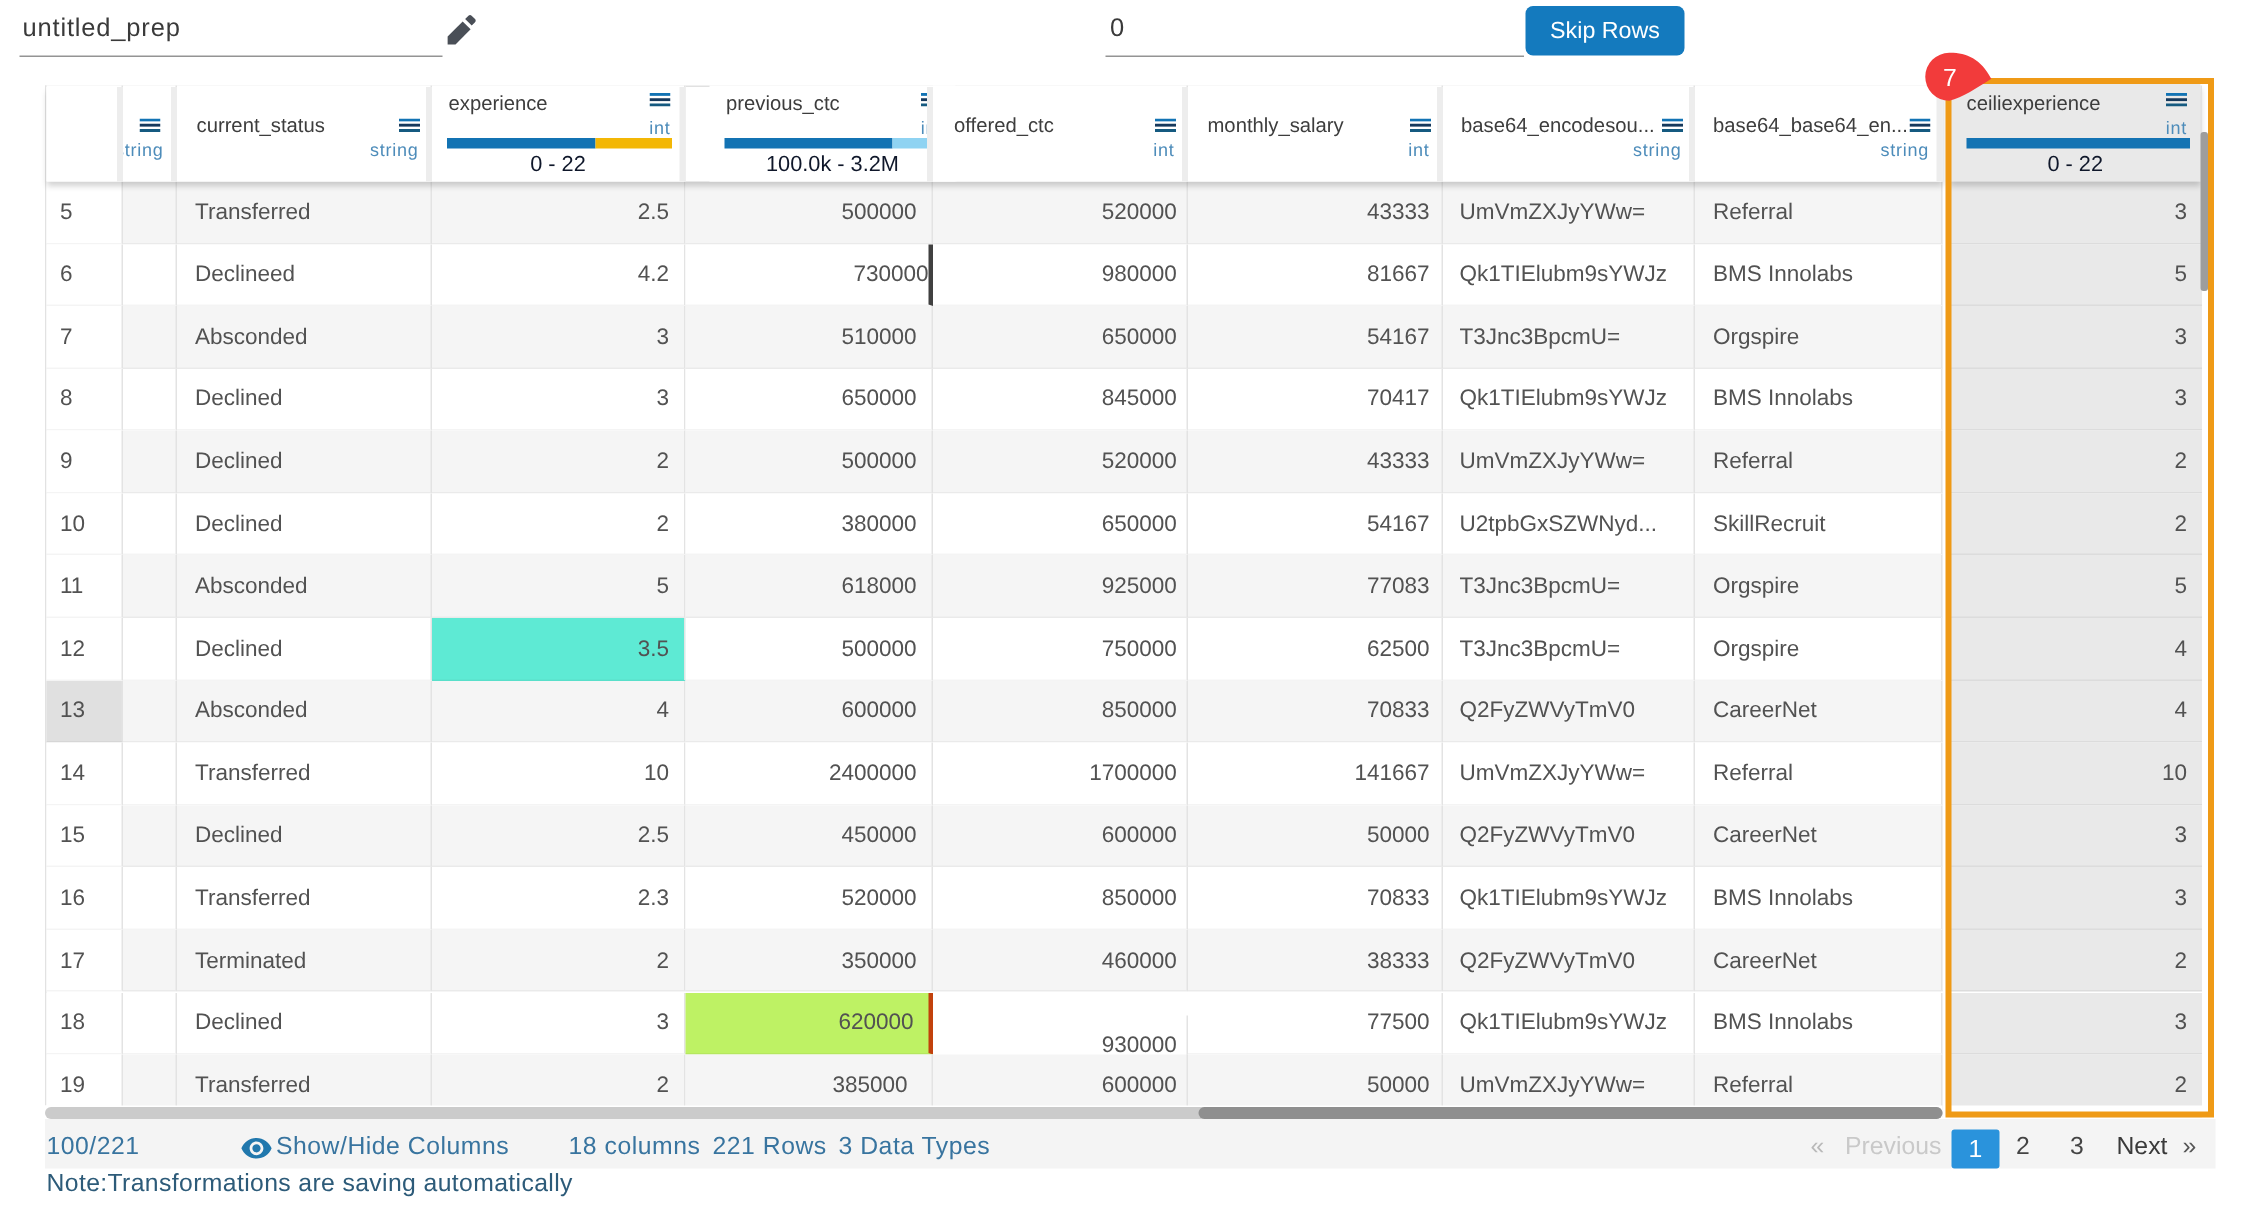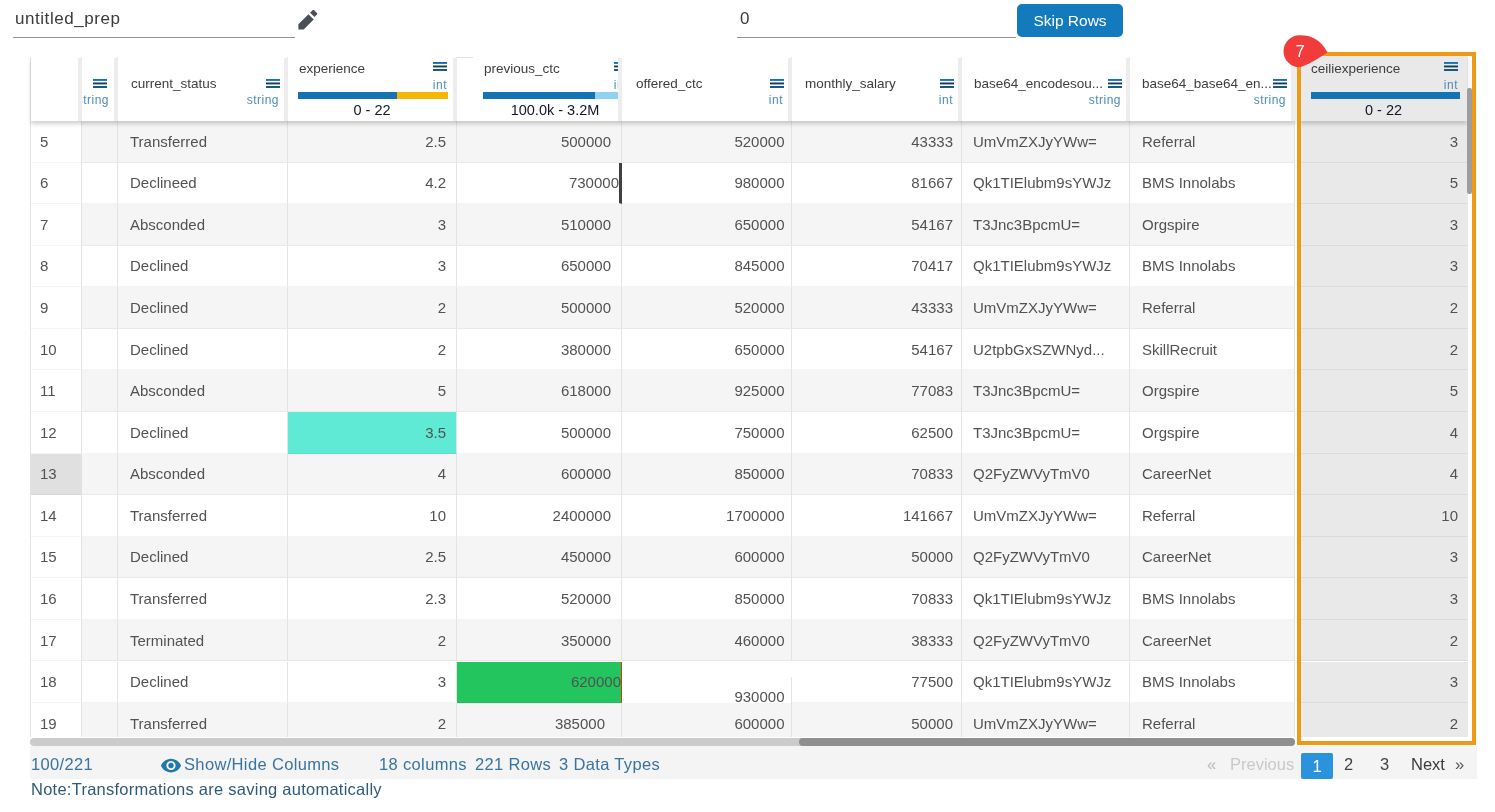--- a/index.html
+++ b/index.html
@@ -147,21 +147,21 @@
 <div class="cell" style="left:457px;top:619.9px;width:165px;height:41.6px;background:#f5f5f5;border-right:1px solid #e3e3e3;justify-content:flex-end;padding-right:10px;">350000</div>
 <div class="cell" style="left:622px;top:619.9px;width:170px;height:41.6px;background:#f5f5f5;border-right:1px solid #e3e3e3;justify-content:flex-end;padding-right:6.5px;">460000</div>
 <div class="cell" style="left:792px;top:619.9px;width:170px;height:41.6px;background:#f5f5f5;border-right:1px solid #e3e3e3;justify-content:flex-end;padding-right:8px;">38333</div>
 <div class="cell" style="left:962px;top:619.9px;width:168px;height:41.6px;background:#f5f5f5;border-right:1px solid #e3e3e3;padding-left:11px;">Q2FyZWVyTmV0</div>
 <div class="cell" style="left:1130px;top:619.9px;width:165px;height:41.6px;background:#f5f5f5;border-right:1px solid #e3e3e3;padding-left:12px;">CareerNet</div>
 <div class="cell" style="left:31px;top:619.9px;width:51px;height:41.6px;background:#ffffff;border-right:1px solid #e3e3e3;padding-left:9px">17</div>
 <div class="cell" style="left:1300px;top:619.9px;width:168px;height:41.6px;background:#e9e9e9;border-bottom:1px solid rgba(0,0,0,0.055);justify-content:flex-end;padding-right:10px">2</div>
 <div class="cell" style="left:82px;top:661.5px;width:36px;height:41.6px;background:#ffffff;border-right:1px solid #e3e3e3"></div>
 <div class="cell" style="left:118px;top:661.5px;width:170px;height:41.6px;background:#ffffff;border-right:1px solid #e3e3e3;padding-left:12px;">Declined</div>
 <div class="cell" style="left:288px;top:661.5px;width:169px;height:41.6px;background:#ffffff;border-right:1px solid #e3e3e3;justify-content:flex-end;padding-right:10px;">3</div>
-<div class="cell" style="left:457px;top:661.5px;width:165px;height:41.6px;background:#22c55e;border-right:1px solid #c2410c;justify-content:flex-end;padding-right:0;">620000</div>
+<div class="cell" style="left:457px;top:661.5px;width:165px;height:41.6px;background:#bef264;border-right:3px solid #c2410c;justify-content:flex-end;padding-right:10px;">620000</div>
 <div class="cell" style="left:622px;top:661.5px;width:170px;height:41.6px;background:#ffffff;border-right:1px solid #e3e3e3;justify-content:flex-end;padding-right:6.5px;margin-top:15px;">930000</div>
 <div class="cell" style="left:792px;top:661.5px;width:170px;height:41.6px;background:#ffffff;border-right:1px solid #e3e3e3;justify-content:flex-end;padding-right:8px;">77500</div>
 <div class="cell" style="left:962px;top:661.5px;width:168px;height:41.6px;background:#ffffff;border-right:1px solid #e3e3e3;padding-left:11px;">Qk1TIElubm9sYWJz</div>
 <div class="cell" style="left:1130px;top:661.5px;width:165px;height:41.6px;background:#ffffff;border-right:1px solid #e3e3e3;padding-left:12px;">BMS Innolabs</div>
 <div class="cell" style="left:31px;top:661.5px;width:51px;height:41.6px;background:#ffffff;border-right:1px solid #e3e3e3;padding-left:9px">18</div>
 <div class="cell" style="left:1300px;top:661.5px;width:168px;height:41.6px;background:#e9e9e9;border-bottom:1px solid rgba(0,0,0,0.055);justify-content:flex-end;padding-right:10px">3</div>
 <div class="cell" style="left:82px;top:703.0px;width:36px;height:41.6px;background:#f5f5f5;border-right:1px solid #e3e3e3"></div>
 <div class="cell" style="left:118px;top:703.0px;width:170px;height:41.6px;background:#f5f5f5;border-right:1px solid #e3e3e3;padding-left:12px;">Transferred</div>
 <div class="cell" style="left:288px;top:703.0px;width:169px;height:41.6px;background:#f5f5f5;border-right:1px solid #e3e3e3;justify-content:flex-end;padding-right:10px;">2</div>
 <div class="cell" style="left:457px;top:703.0px;width:165px;height:41.6px;background:#f5f5f5;border-right:1px solid #e3e3e3;justify-content:flex-end;padding-right:16px;">385000</div>

